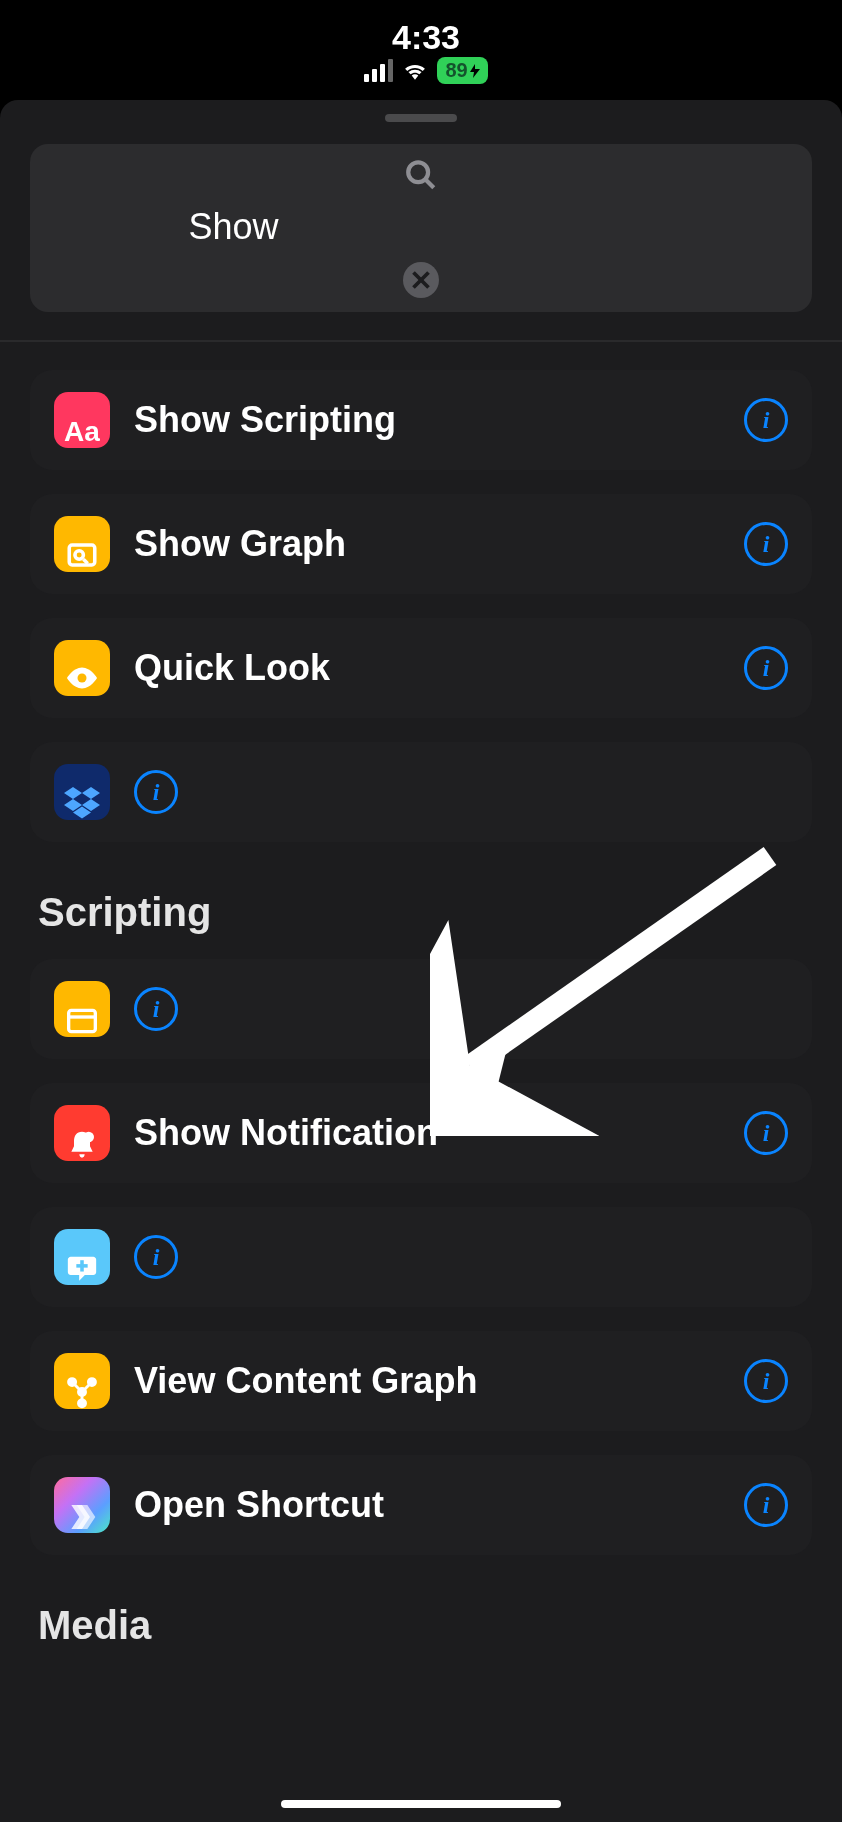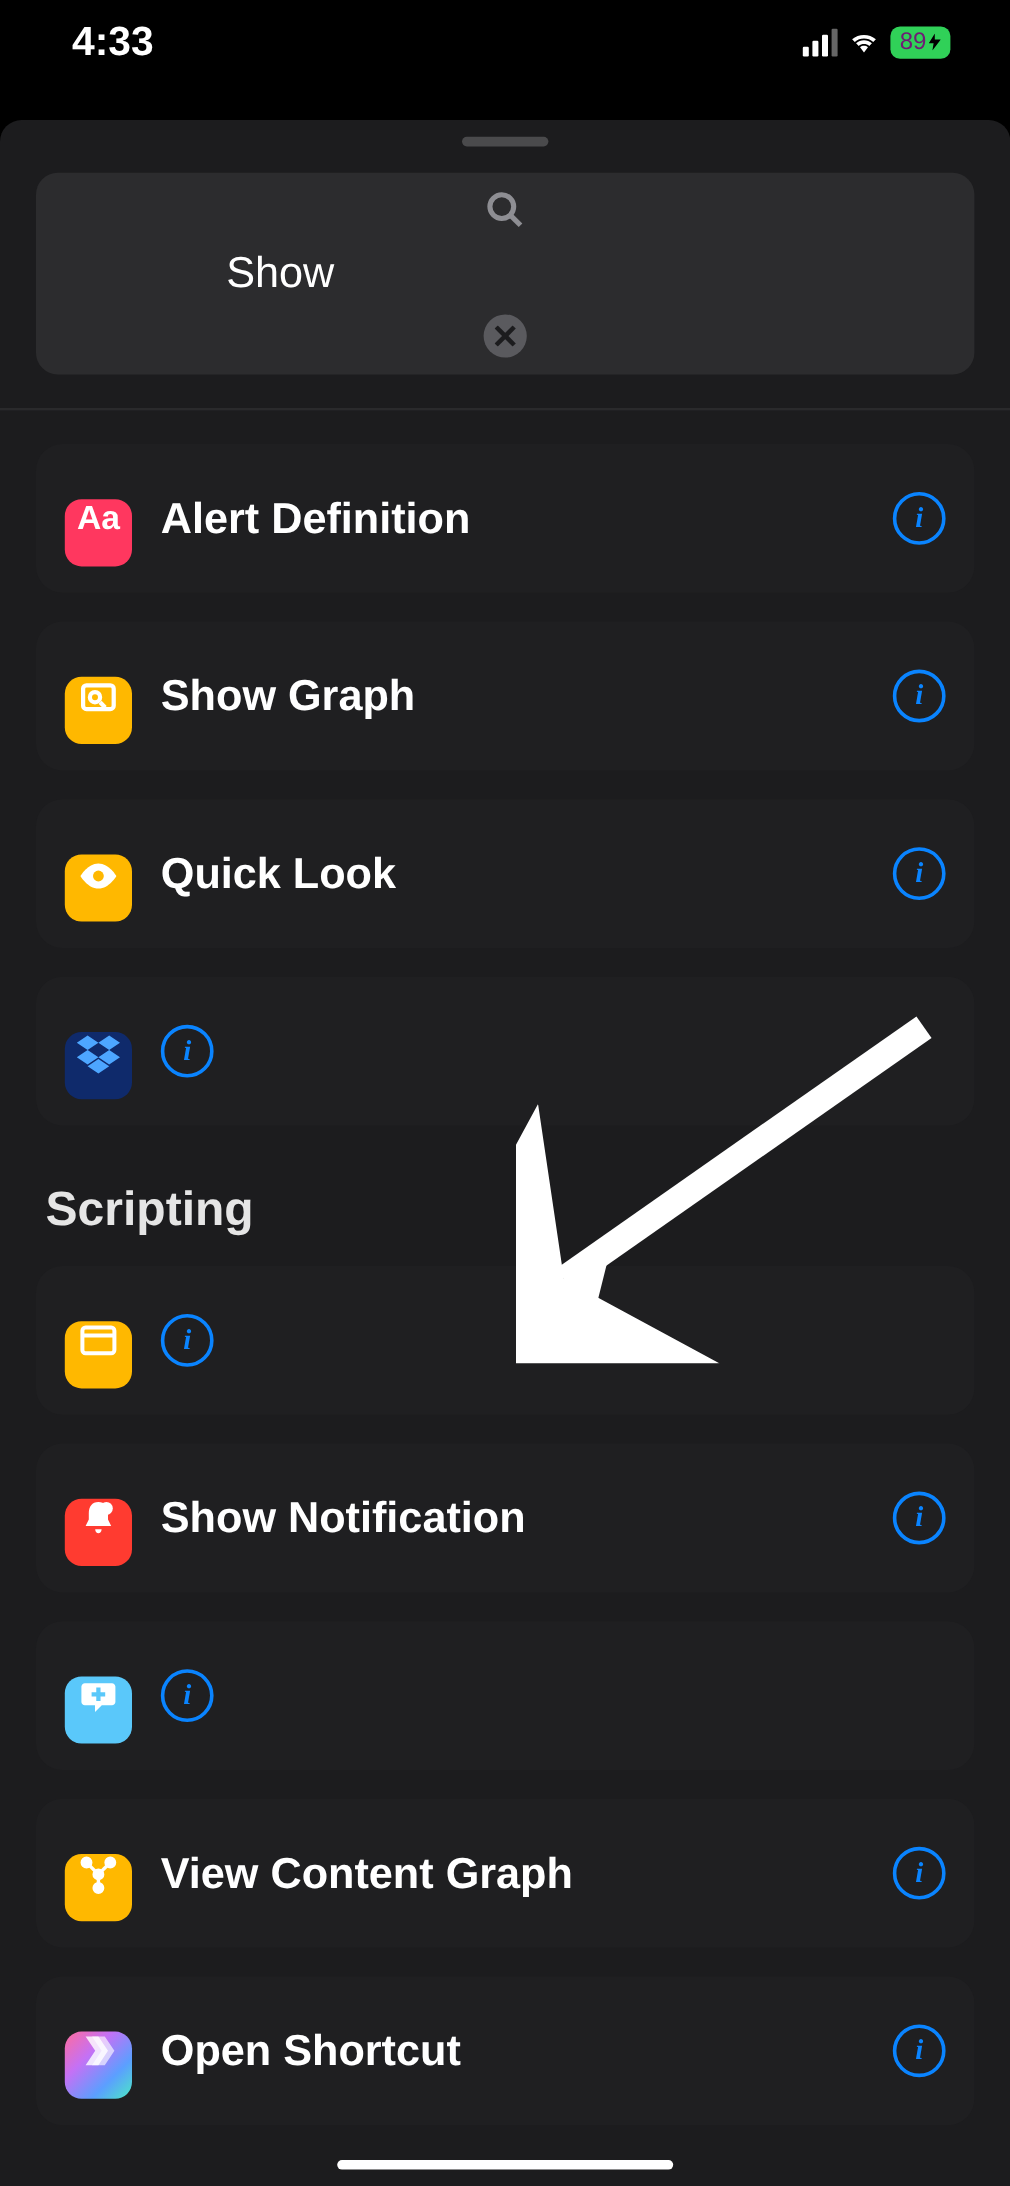--- a/index.html
+++ b/index.html
@@ -6,24 +6,24 @@
     body {
       width: 842px;
       height: 1822px;
       background: #000;
       font-family: -apple-system, BlinkMacSystemFont, 'Segoe UI', sans-serif;
       overflow: hidden;
       position: relative;
     }
     .status-bar {
       display: flex;
-      justify-content: space-between;
       align-items: center;
       padding: 18px 50px 18px 60px;
       height: 70px;
+      flex-direction: column;
     }
     .status-time {
       color: #fff;
       font-size: 34px;
       font-weight: 600;
     }
     .status-right {
       display: flex;
       align-items: center;
       gap: 8px;
@@ -44,22 +44,22 @@
     .signal-bars span:nth-child(4) { height: 23px; background: #666; }
     .wifi-icon {
       width: 28px;
       height: 22px;
     }
     .battery {
       background: #30d158;
       border-radius: 8px;
       padding: 2px 8px;
       font-size: 20px;
-      font-weight: 400;
-      color: #701a75;
+      font-weight: 700;
+      color: #14532d;
       display: flex;
       align-items: center;
       gap: 2px;
     }
     .sheet {
       background: #1c1c1e;
       border-radius: 18px 18px 0 0;
       margin-top: 30px;
       height: calc(100% - 100px);
       position: relative;
@@ -125,24 +125,23 @@
       padding: 22px 24px;
       gap: 24px;
       margin-bottom: 24px;
       cursor: pointer;
     }
     .action-icon {
       width: 56px;
       height: 56px;
       border-radius: 14px;
       display: flex;
-      align-items: flex-start;
+      align-items: flex-end;
       justify-content: center;
       flex-shrink: 0;
-      margin-top: 24px;
     }
     .action-label {
       flex: 1;
       color: #fff;
       font-size: 36px;
       font-weight: 600;
     }
     .info-btn {
       width: 44px;
       height: 44px;
@@ -231,21 +230,21 @@
   </div>
 
   <div class="divider"></div>
 
   <div class="content">
 
     <div class="action-row">
       <div class="action-icon bg-pink">
         <span style="color:#fff;font-size:28px;font-weight:600">Aa</span>
       </div>
-      <div class="action-label">Alert Definition</div>
+      <div class="action-label">Show Scripting</div>
       <div class="info-btn">i</div>
     </div>
 
     <div class="action-row">
       <div class="action-icon bg-yellow">
         <svg width="34" height="34" viewBox="0 0 24 24" fill="none" stroke="#fff" stroke-width="2.5">
           <rect x="3" y="5" width="18" height="14" rx="2"></rect>
             <circle cx="10" cy="12" r="3"></circle>
             <line x1="13" y1="15" x2="16" y2="18"></line>
         </svg>

